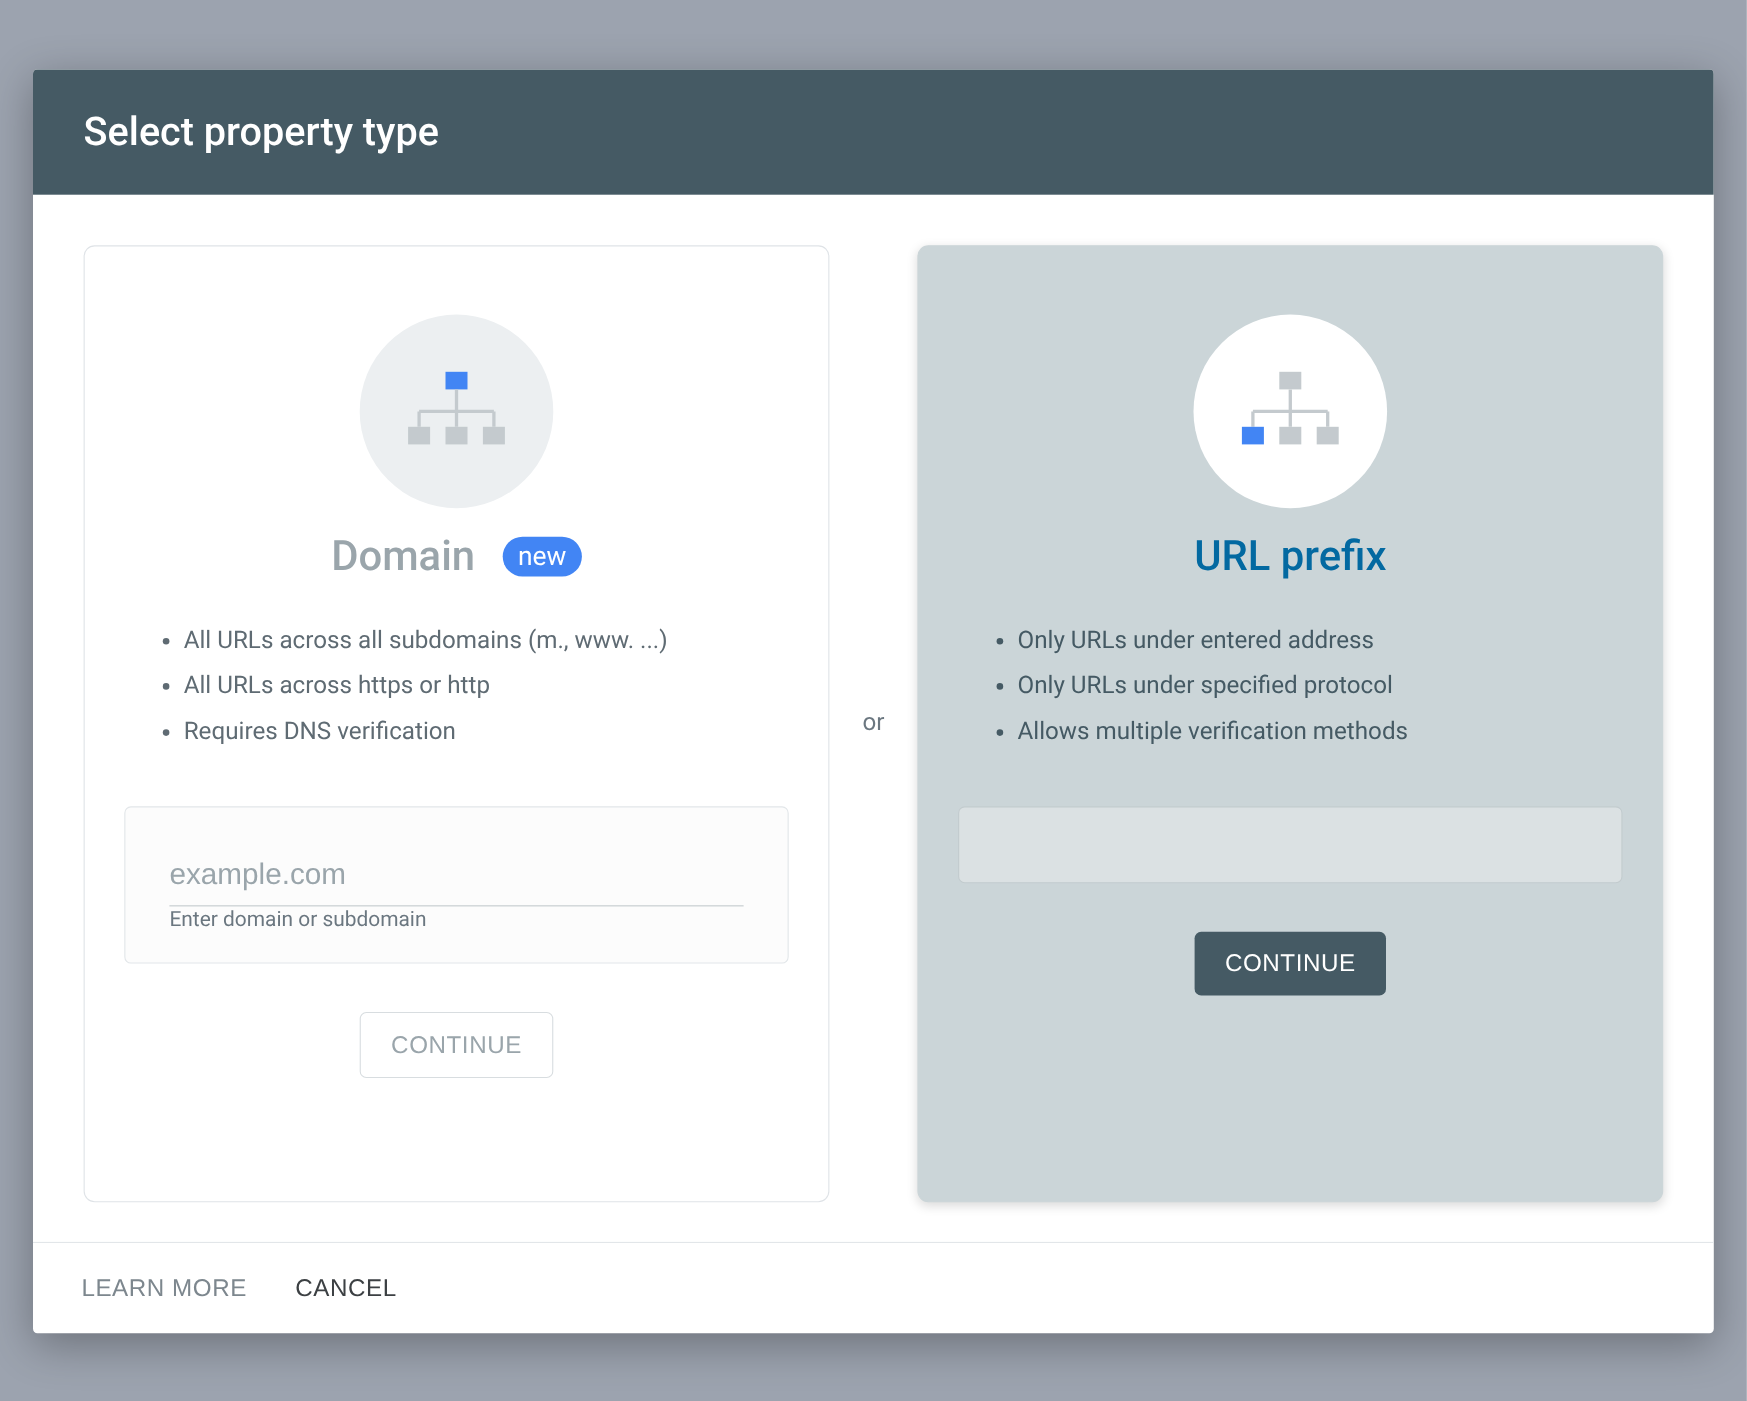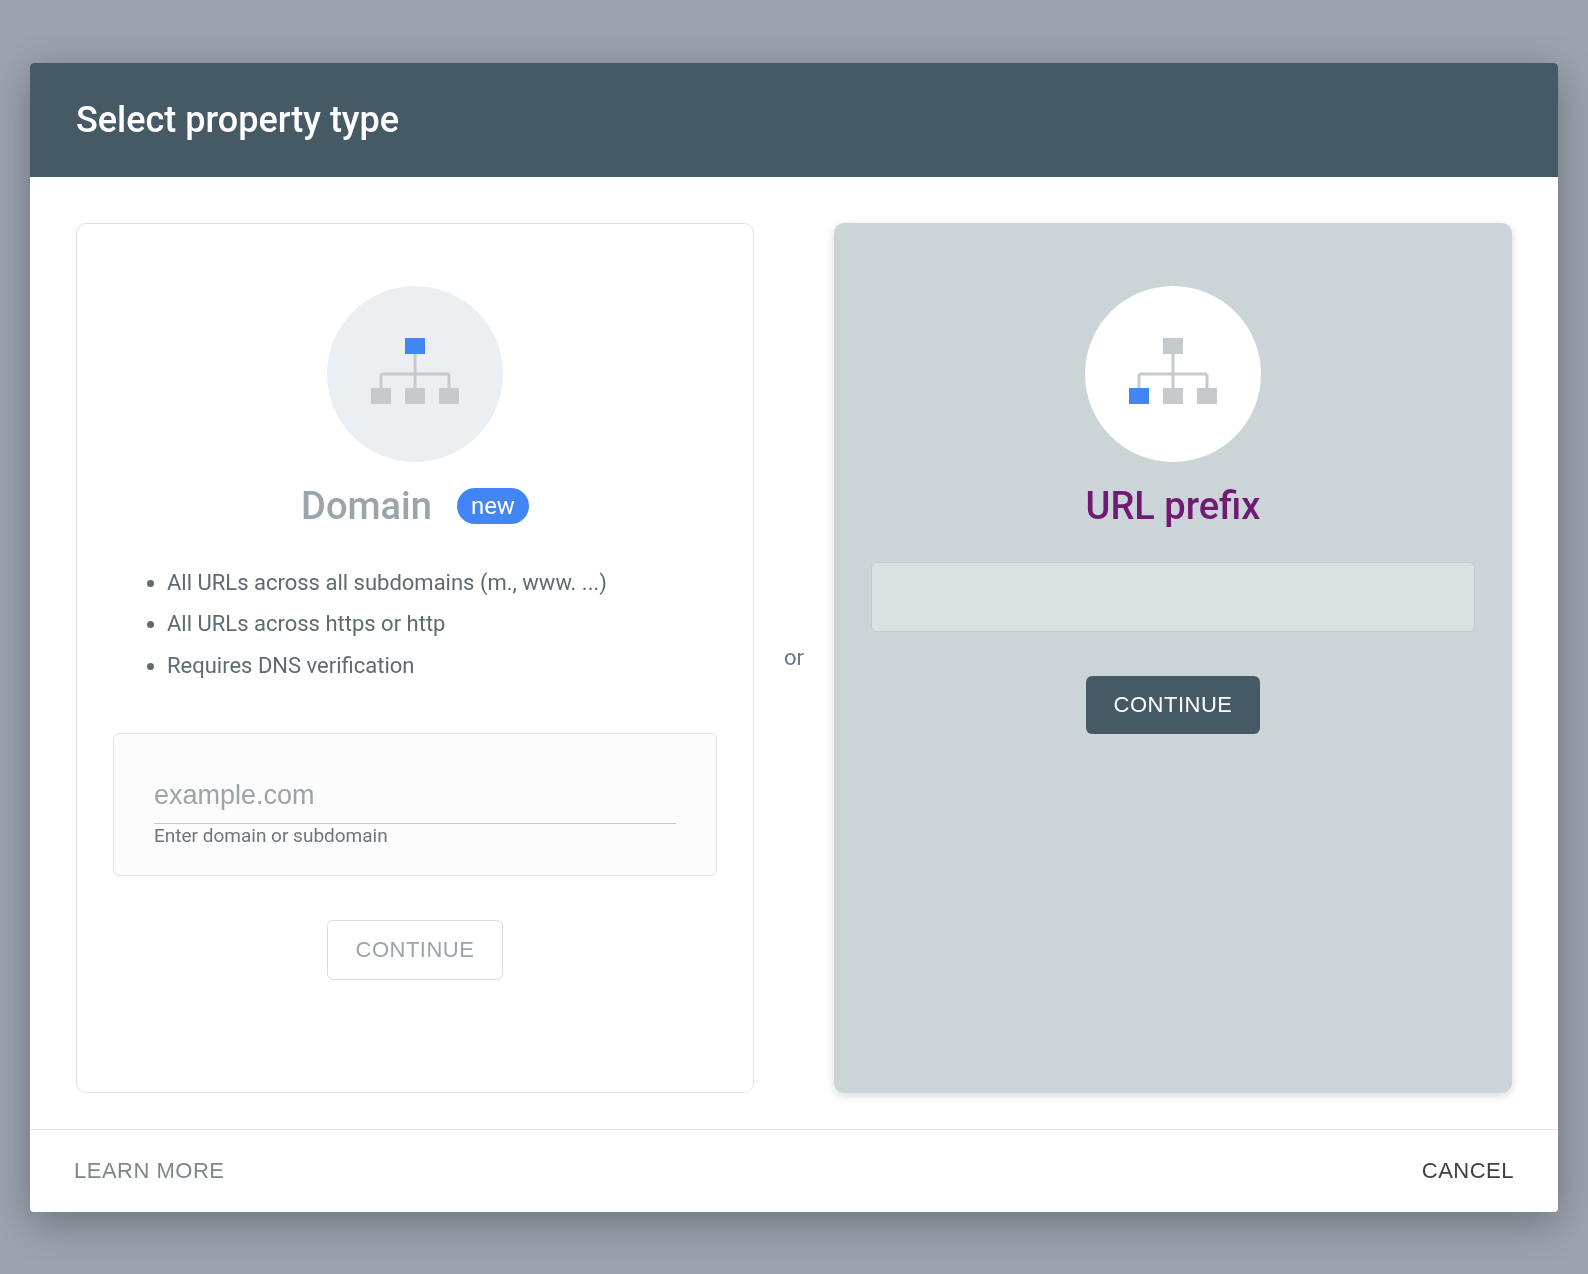--- a/index.html
+++ b/index.html
@@ -68,21 +68,21 @@
   align-items: center;
   gap: 25px;
   margin-bottom: 34px;
 }
 .card-title {
   font-size: 38px;
   font-weight: 500;
   color: #9aa5ab;
 }
 .card.selected .card-title {
-  color: #701a75;
+  color: #0369a1;
 }
 .badge {
   background: #4285f4;
   color: #fff;
   font-size: 24px;
   padding: 4px 14px;
   border-radius: 18px;
 }
 .feature-list {
   list-style: disc;
@@ -146,21 +146,21 @@
   border: none;
 }
 .or-divider {
   color: #6b7780;
   font-size: 22px;
 }
 .modal-footer {
   border-top: 1px solid #e2e6e9;
   padding: 28px 44px;
   display: flex;
-  justify-content: space-between;
+  justify-content: flex-start;
   gap: 44px;
 }
 .footer-btn {
   background: none;
   border: none;
   font-size: 22px;
   font-weight: 500;
   letter-spacing: 0.5px;
   cursor: pointer;
 }
@@ -219,20 +219,25 @@
           <line x1="50" y1="38" x2="50" y2="52" stroke="#c4cace" stroke-width="3"></line>
           <line x1="84" y1="38" x2="84" y2="52" stroke="#c4cace" stroke-width="3"></line>
           <rect x="6" y="52" width="20" height="16" fill="#4285f4"></rect>
           <rect x="40" y="52" width="20" height="16" fill="#c4cace"></rect>
           <rect x="74" y="52" width="20" height="16" fill="#c4cace"></rect>
         </svg>
       </div>
       <div class="card-title-row">
         <span class="card-title">URL prefix</span>
       </div>
+      <ul class="feature-list">
+        <li>Only URLs under entered address</li>
+        <li>Only URLs under specified protocol</li>
+        <li>Allows multiple verification methods</li>
+      </ul>
       <div class="input-wrap">
       </div>
       <button class="continue-btn filled">CONTINUE</button>
     </div>
 
   </div>
 
   <div class="modal-footer">
     <button class="footer-btn learn">LEARN MORE</button>
     <button class="footer-btn cancel">CANCEL</button>

